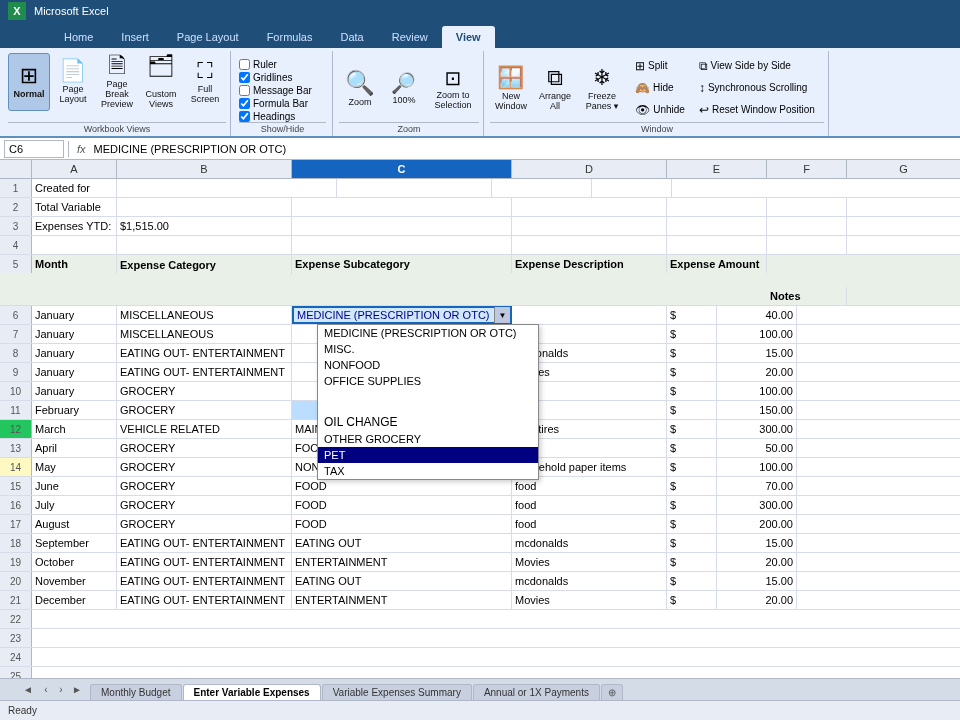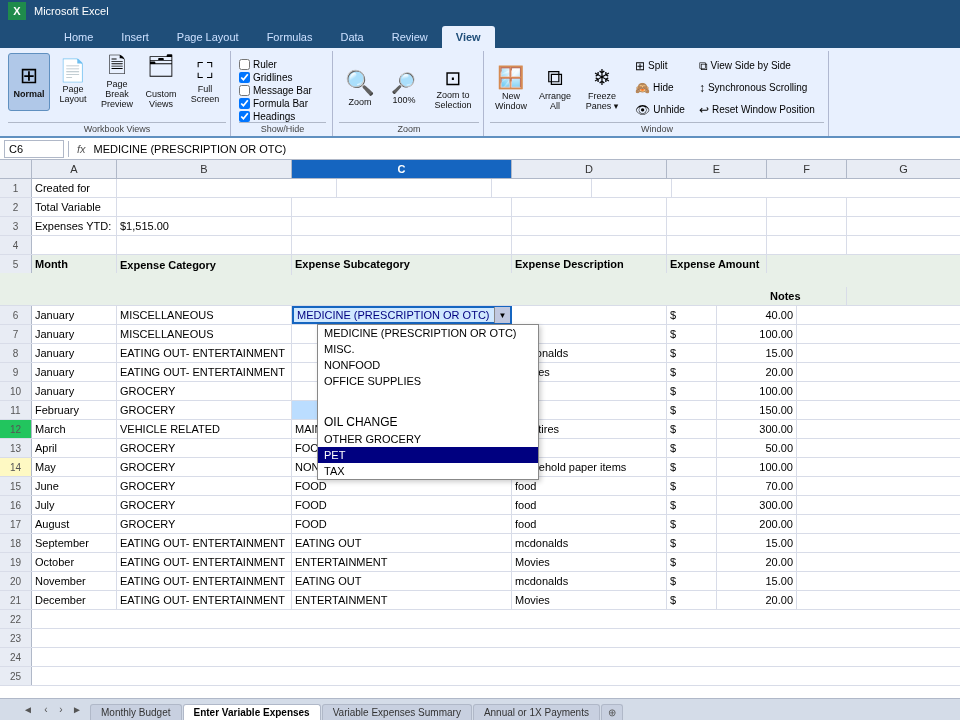--- a/index.html
+++ b/index.html
@@ -447,14 +447,17 @@
     <div style="width:14px; height:16px; display:flex; align-items:center; justify-content:center; cursor:pointer; font-size:10px; color:#555; align-self:center;">‹</div>
     <div style="width:14px; height:16px; display:flex; align-items:center; justify-content:center; cursor:pointer; font-size:10px; color:#555; align-self:center;">›</div>
     <div style="width:16px; height:16px; display:flex; align-items:center; justify-content:center; cursor:pointer; font-size:10px; color:#555; margin-right:4px; align-self:center;">►</div>
     <div style="padding:2px 10px; font-size:10px; background:#c8d0e0; border:1px solid #b0b8c8; border-bottom:none; border-radius:3px 3px 0 0; cursor:pointer; color:#333; white-space:nowrap;">Monthly Budget</div>
     <div style="padding:2px 10px; font-size:10px; background:white; border:1px solid #b0b8c8; border-bottom:none; border-radius:3px 3px 0 0; cursor:pointer; color:#000; font-weight:bold; white-space:nowrap;">Enter Variable Expenses</div>
     <div style="padding:2px 10px; font-size:10px; background:#c8d0e0; border:1px solid #b0b8c8; border-bottom:none; border-radius:3px 3px 0 0; cursor:pointer; color:#333; white-space:nowrap;">Variable Expenses Summary</div>
     <div style="padding:2px 10px; font-size:10px; background:#c8d0e0; border:1px solid #b0b8c8; border-bottom:none; border-radius:3px 3px 0 0; cursor:pointer; color:#333; white-space:nowrap;">Annual or 1X Payments</div>
     <div style="padding:2px 6px; font-size:10px; background:#c8d0e0; border:1px solid #b0b8c8; border-bottom:none; border-radius:3px 3px 0 0; cursor:pointer; color:#555;">⊕</div>
   </div>
 
+  <div style="height:20px; background:#e8ecf4; border-top:1px solid #b0b8c8; display:flex; align-items:center; padding:0 8px; font-size:10px; color:#333;">
+    <span>Ready</span>
+  </div>
 
 </div>
 
 </body></html>

